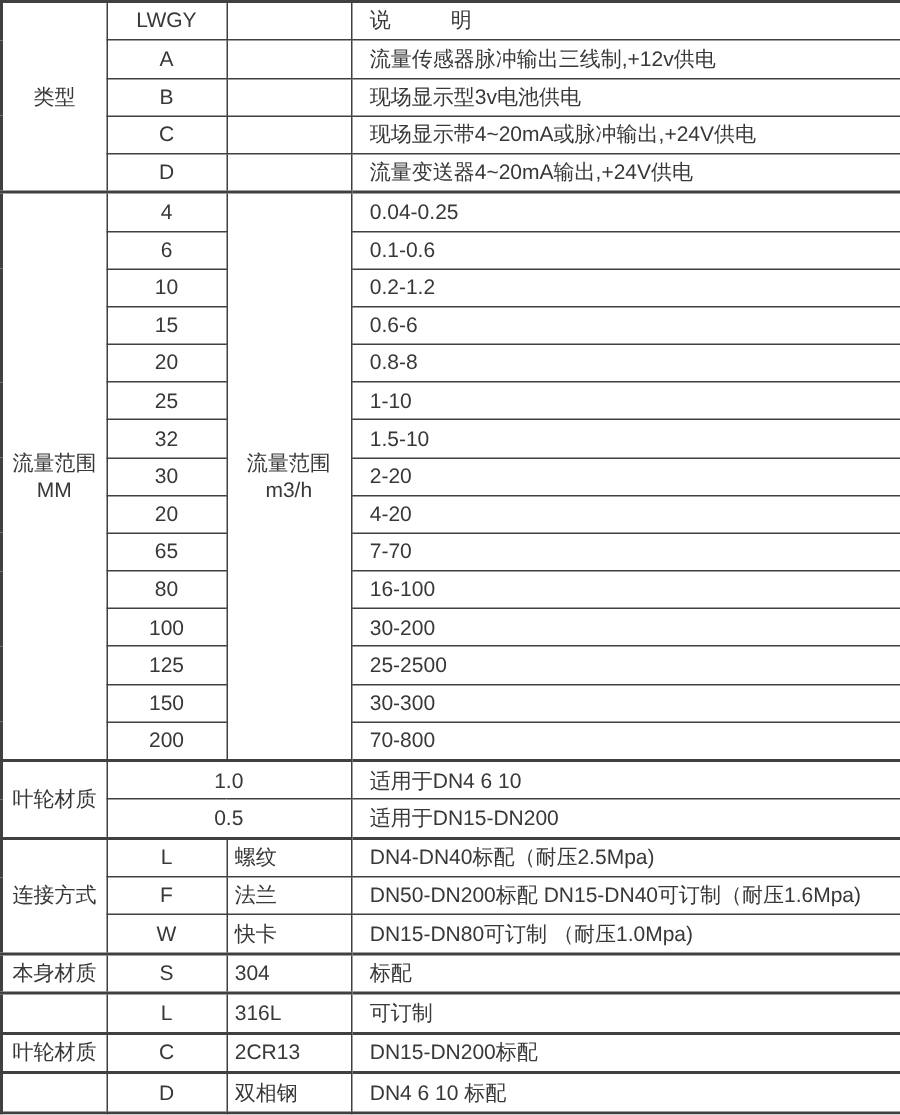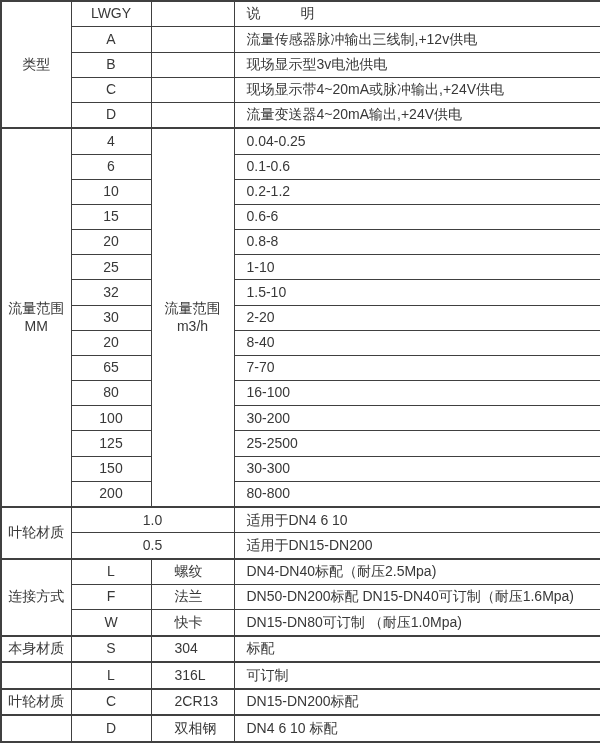--- a/index.html
+++ b/index.html
@@ -19,21 +19,21 @@
     font-size: 14px;
     color: #383838;
     text-align: center;
     vertical-align: middle;
     padding: 0 3px;
     overflow: hidden;
     white-space: nowrap;
     line-height: 1.25;
   }
   td.c4 { text-align: left; padding-left: 12px; }
-  td.lft { text-align: left; padding-left: 23px; }
+  td.lft { text-align: left; padding-left: 5px; }
   td.bt2 { border-top-width: 2px; }
   td.desc-title { letter-spacing: 40px; }
 </style>
 </head>
 <body>
 
 <table class="spec">
   <colgroup>
     <col style="width:70px">
     <col style="width:80px">
@@ -104,21 +104,21 @@
     <tr>
       <td>32</td>
       <td class="c4">1.5-10</td>
     </tr>
     <tr>
       <td>30</td>
       <td class="c4">2-20</td>
     </tr>
     <tr>
       <td>20</td>
-      <td class="c4">8-40</td>
+      <td class="c4">4-20</td>
     </tr>
     <tr>
       <td>65</td>
       <td class="c4">7-70</td>
     </tr>
     <tr>
       <td>80</td>
       <td class="c4">16-100</td>
     </tr>
     <tr>
@@ -128,21 +128,21 @@
     <tr>
       <td>125</td>
       <td class="c4">25-2500</td>
     </tr>
     <tr>
       <td>150</td>
       <td class="c4">30-300</td>
     </tr>
     <tr>
       <td>200</td>
-      <td class="c4">80-800</td>
+      <td class="c4">70-800</td>
     </tr>
 
     <tr>
       <td class="bt2" rowspan="2">叶轮材质</td>
       <td class="bt2" colspan="2">1.0</td>
       <td class="c4 bt2">适用于DN4 6 10</td>
     </tr>
     <tr>
       <td colspan="2">0.5</td>
       <td class="c4">适用于DN15-DN200</td>

